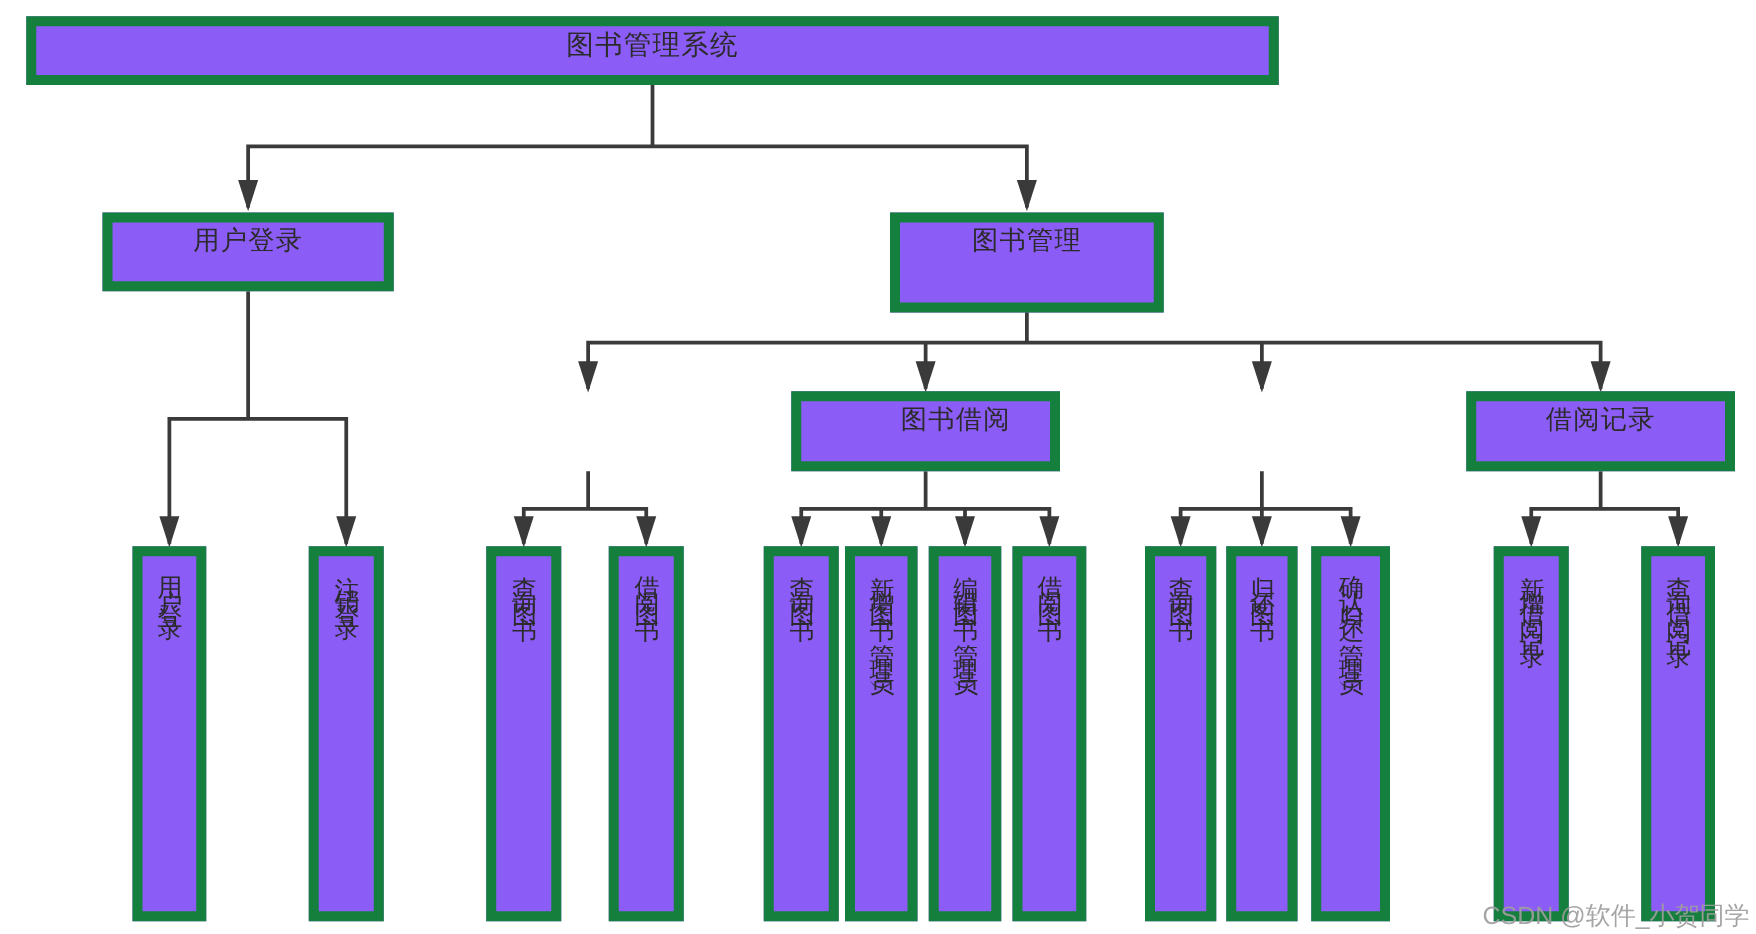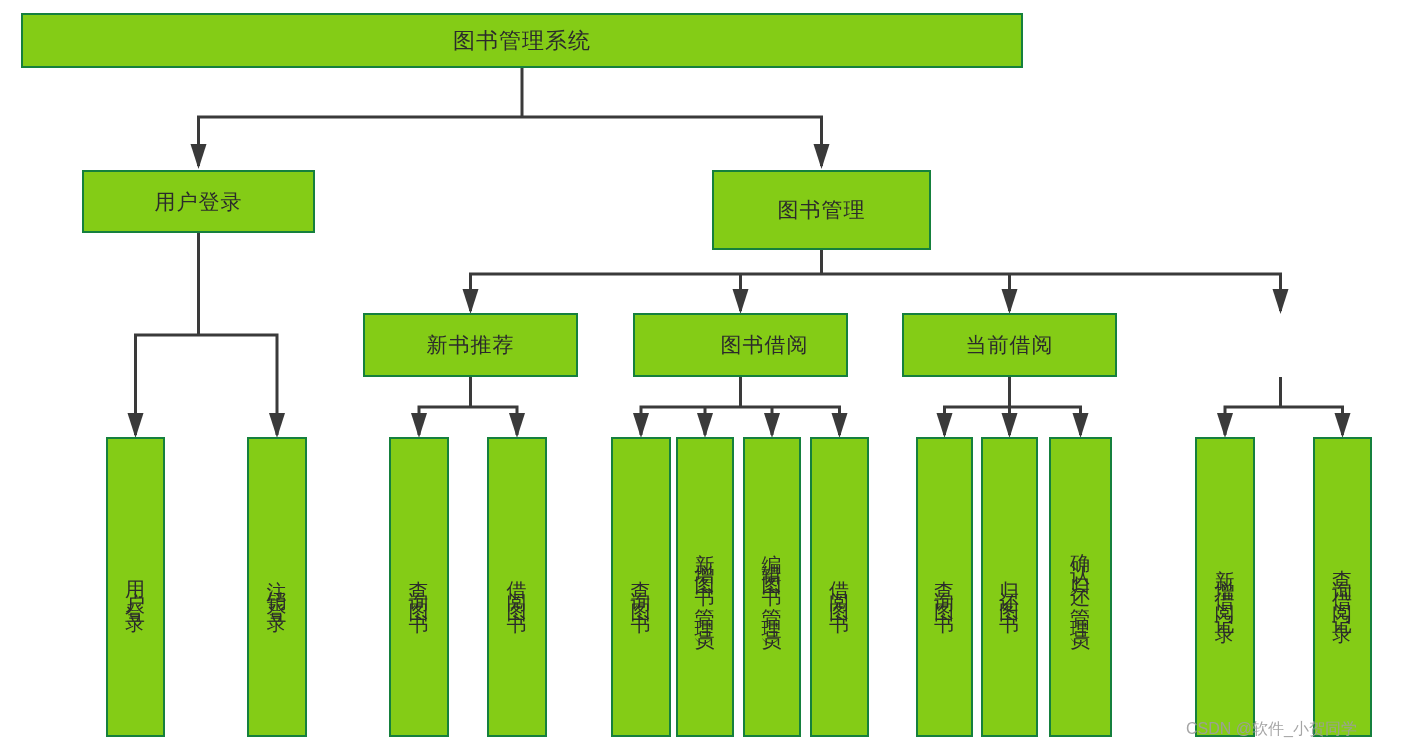--- a/index.html
+++ b/index.html
@@ -7,23 +7,23 @@
     position:relative;
     width:1405px;height:747px;
     background:#ffffff;
     font-family:"Liberation Sans","DejaVu Sans",sans-serif;
     overflow:hidden;
   }
   #connectors{position:absolute;left:0;top:0;width:1405px;height:747px;}
   .box{
     position:absolute;
     box-sizing:border-box;
-    border:2px solid #15803d;
-    background:#84cc16;
-    display:flex;align-items:center;justify-content:center;
+    border:8px solid #15803d;
+    background:#8b5cf6;
+    display:flex;justify-content:center;
     color:#2b2b2b;
   }
   .hlabel{font-size:21px;letter-spacing:1px;white-space:nowrap;}
   .root .hlabel{font-size:22px;}
   .vlabel{
     writing-mode:vertical-rl;
     text-orientation:mixed;
     font-size:20px;
     letter-spacing:11px;
     line-height:1;
@@ -49,21 +49,21 @@
   .lf-bb-add {left:676px; width:58px;}
   .lf-bb-edit{left:743px; width:58px;}
   .lf-bb-b   {left:810px; width:59px;}
   .lf-cb-q   {left:916px; width:57px;}
   .lf-cb-r   {left:981px; width:57px;}
   .lf-cb-c   {left:1049px;width:63px;}
   .lf-br-add {left:1195px;width:60px;}
   .lf-br-q   {left:1313px;width:59px;}
   .watermark{
     position:absolute;left:1186px;top:719px;
-    font-size:16px;color:#9e9e9e;opacity:.92;
+    font-size:20px;color:#9e9e9e;opacity:.92;
     white-space:nowrap;z-index:5;
   }
 </style>
 </head>
 <body>
 
 <div id="stage">
 
   <svg id="connectors" viewBox="0 0 1405 747" xmlns="http://www.w3.org/2000/svg">
     <g stroke="#3a3a3a" stroke-width="3" fill="none">
@@ -121,28 +121,25 @@
     <span class="hlabel">图书管理系统</span>
   </div>
 
   <div class="box n-user-login">
     <span class="hlabel">用户登录</span>
   </div>
   <div class="box n-book-mgmt">
     <span class="hlabel">图书管理</span>
   </div>
 
-  <div class="box n-newbook">
-    <span class="hlabel">新书推荐</span>
-  </div>
   <div class="box n-borrow">
     <span class="hlabel">图书借阅</span>
   </div>
-  <div class="box n-current">
-    <span class="hlabel">当前借阅</span>
+  <div class="box n-records">
+    <span class="hlabel">借阅记录</span>
   </div>
 
   <div class="box leaf lf-login">
     <span class="vlabel">用户登录</span>
   </div>
   <div class="box leaf lf-logout">
     <span class="vlabel">注销登录</span>
   </div>
 
   <div class="box leaf lf-nb-q">

